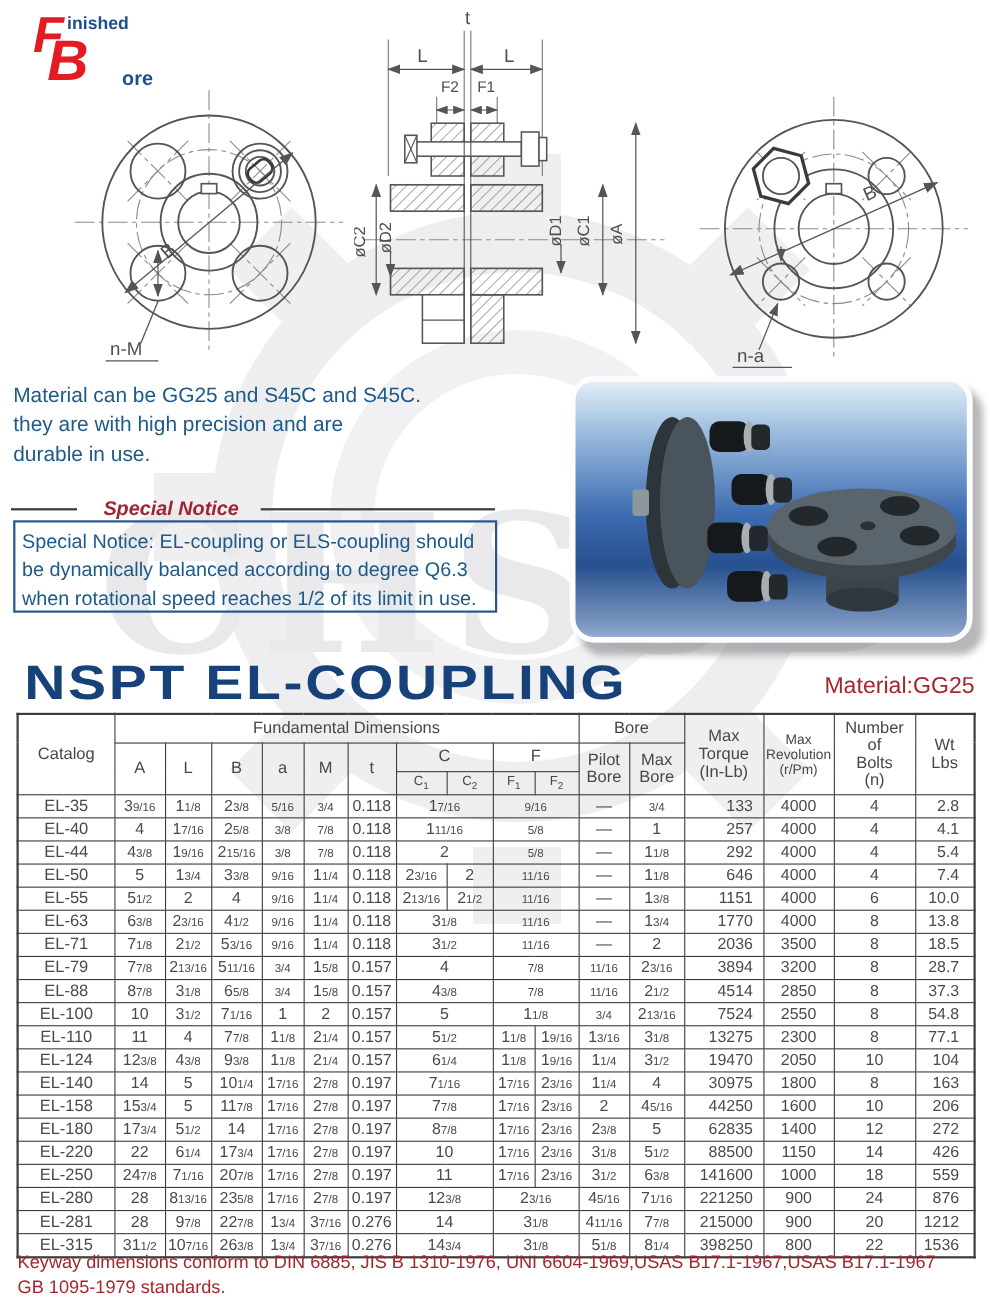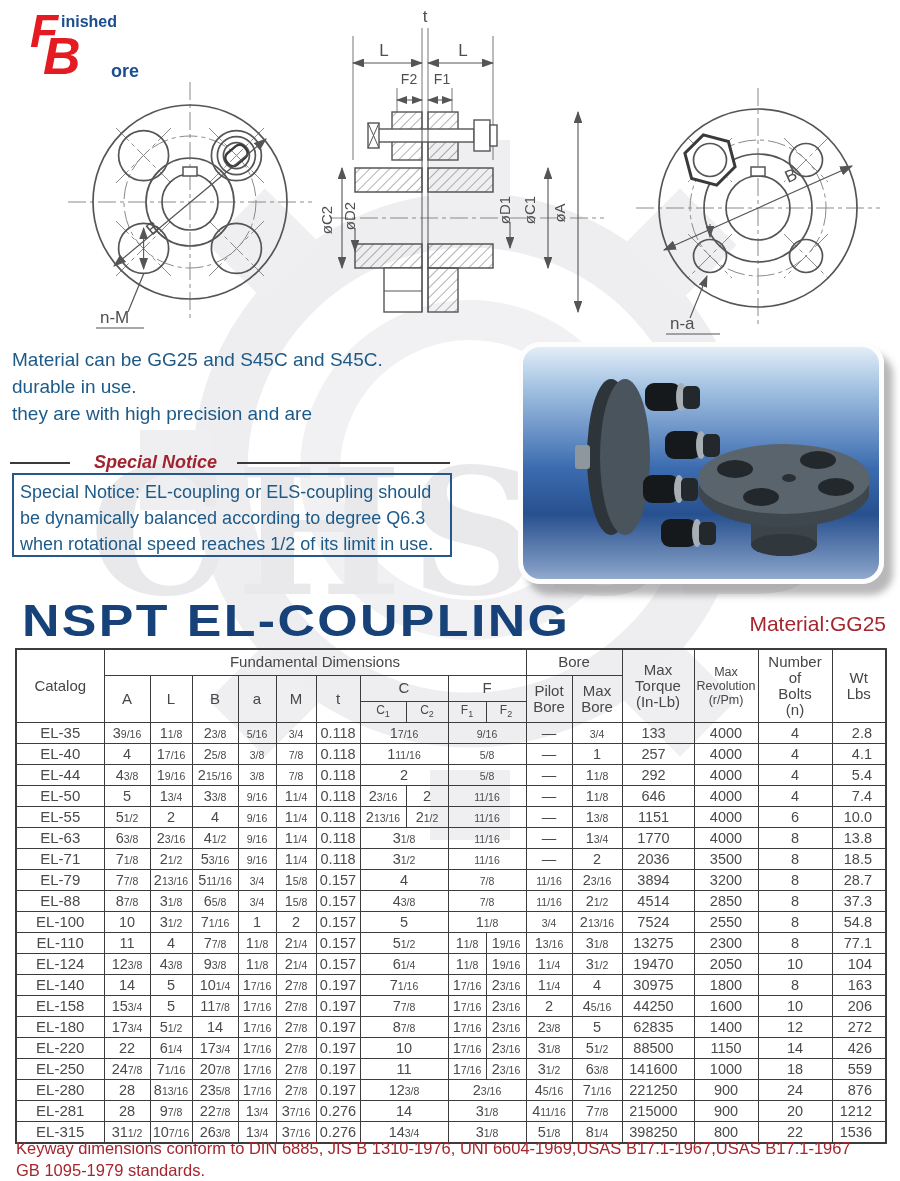--- a/index.html
+++ b/index.html
@@ -44,21 +44,21 @@
   table.dim{border-collapse:collapse;table-layout:fixed;width:870px;border:2px solid #3c3c3c;background:transparent;}
   table.dim th, table.dim td{border:1px solid #3c3c3c;padding:0;text-align:center;color:#474747;overflow:hidden;}
   table.dim th{font-weight:400;font-size:15px;line-height:16px;}
   table.dim th.sm{font-size:12.5px;line-height:14px;}
   table.dim th.subh{font-size:12px;}
   table.dim th sub{font-size:9px;}
   table.dim tr.hr1{height:26px;} table.dim tr.hr2{height:26px;} table.dim tr.hr3{height:16px;}
   table.dim td{height:20px;font-size:14.5px;color:#4a4a4a;}
   table.dim td .fr{font-size:10.5px;}
   table.dim td.cat{font-size:15px;}
-  table.dim td.num{padding-right:9px;}
+  table.dim td.num{text-align:right;padding-right:9px;}
   table.dim td.wt{text-align:right;padding-right:13px;}
   
   .footer{position:absolute;left:16px;top:1137px;width:870px;z-index:2;color:#a5262e;
           font-size:16.5px;line-height:22px;}
 </style>
 </head>
 <body>
 
 <div class="page">
 
@@ -223,22 +223,22 @@
     <line x1="44" y1="188" x2="232" y2="104" stroke="#555" stroke-width="1.2" marker-start="url(#ar)" marker-end="url(#ar)"></line>
     <text x="168" y="121" font-size="17" transform="rotate(-24 168 121)">B</text>
     <line x1="90" y1="162" x2="90" y2="175" stroke="#555" stroke-width="1.1" marker-end="url(#ar)"></line>
     <line x1="70" y1="256" x2="87" y2="214" stroke="#555" stroke-width="1.1" marker-end="url(#ar)"></line>
     <line x1="46" y1="272" x2="100" y2="272" stroke="#555" stroke-width="1.2"></line>
     <text x="50" y="267" font-size="17">n-a</text>
   </svg>
 
   <div class="material">
     <div>Material can be GG25 and S45C and S45C.</div>
+    <div>they are with high precision and are</div>
     <div>durable in use.</div>
-    <div>they are with high precision and are</div>
   </div>
 
   <div class="notice-head">
     <span class="notice-rule-l"></span>
     <span class="notice-title">Special Notice</span>
     <span class="notice-rule-r"></span>
   </div>
   <div class="notice-box">
     <div>Special Notice: EL-coupling or ELS-coupling should</div>
     <div>be dynamically balanced according to degree Q6.3</div>

